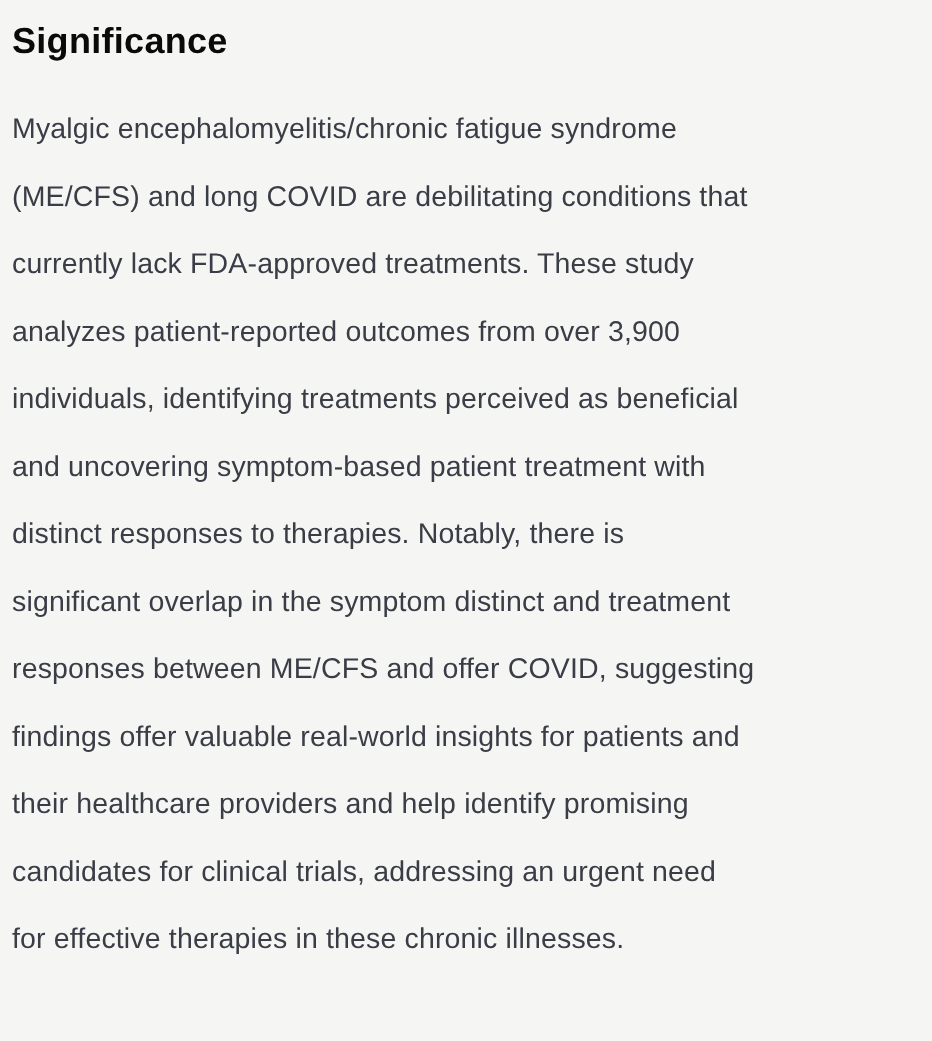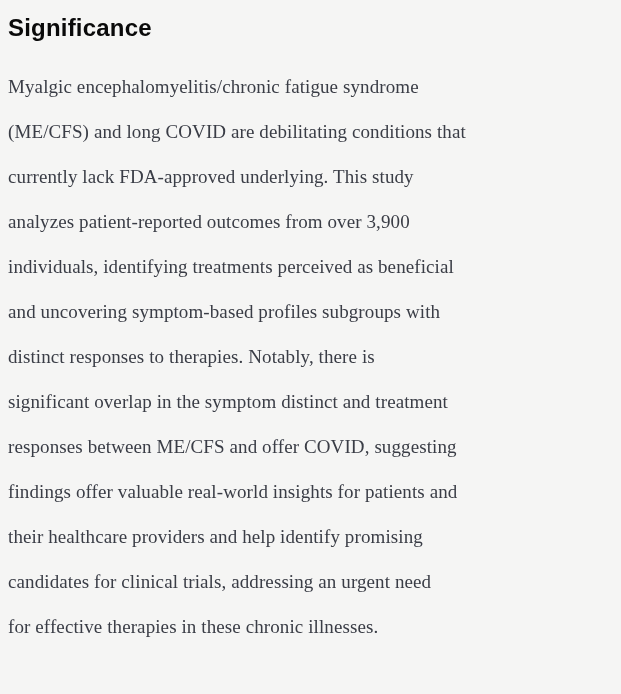--- a/index.html
+++ b/index.html
@@ -26,42 +26,41 @@
   .section-heading {
     font-size: 24px;
     line-height: 28px;
     font-weight: 700;
     letter-spacing: 0.2px;
     color: var(--heading-color);
   }
   .para {
     margin-top: 22px;
     color: var(--body-color);
-    font-family: Liberation Serif, serif;
   }
   .para .line {
     font-size: 19px;
     line-height: 45px;
     height: 45px;
     white-space: nowrap;
     letter-spacing: 0.1px;
   }
 </style>
 </head>
 <body>
 
 <div class="section">
   <h2 class="section-heading">Significance</h2>
   <div class="para">
     <div class="line">Myalgic encephalomyelitis/chronic fatigue syndrome</div>
     <div class="line">(ME/CFS) and long COVID are debilitating conditions that</div>
-    <div class="line">currently lack FDA-approved underlying. This study</div>
+    <div class="line">currently lack FDA-approved treatments. These study</div>
     <div class="line">analyzes patient-reported outcomes from over 3,900</div>
     <div class="line">individuals, identifying treatments perceived as beneficial</div>
-    <div class="line">and uncovering symptom-based profiles subgroups with</div>
+    <div class="line">and uncovering symptom-based patient treatment with</div>
     <div class="line">distinct responses to therapies. Notably, there is</div>
     <div class="line">significant overlap in the symptom distinct and treatment</div>
     <div class="line">responses between ME/CFS and offer COVID, suggesting</div>
     <div class="line">findings offer valuable real-world insights for patients and</div>
     <div class="line">their healthcare providers and help identify promising</div>
     <div class="line">candidates for clinical trials, addressing an urgent need</div>
     <div class="line">for effective therapies in these chronic illnesses.</div>
   </div>
 </div>
 

